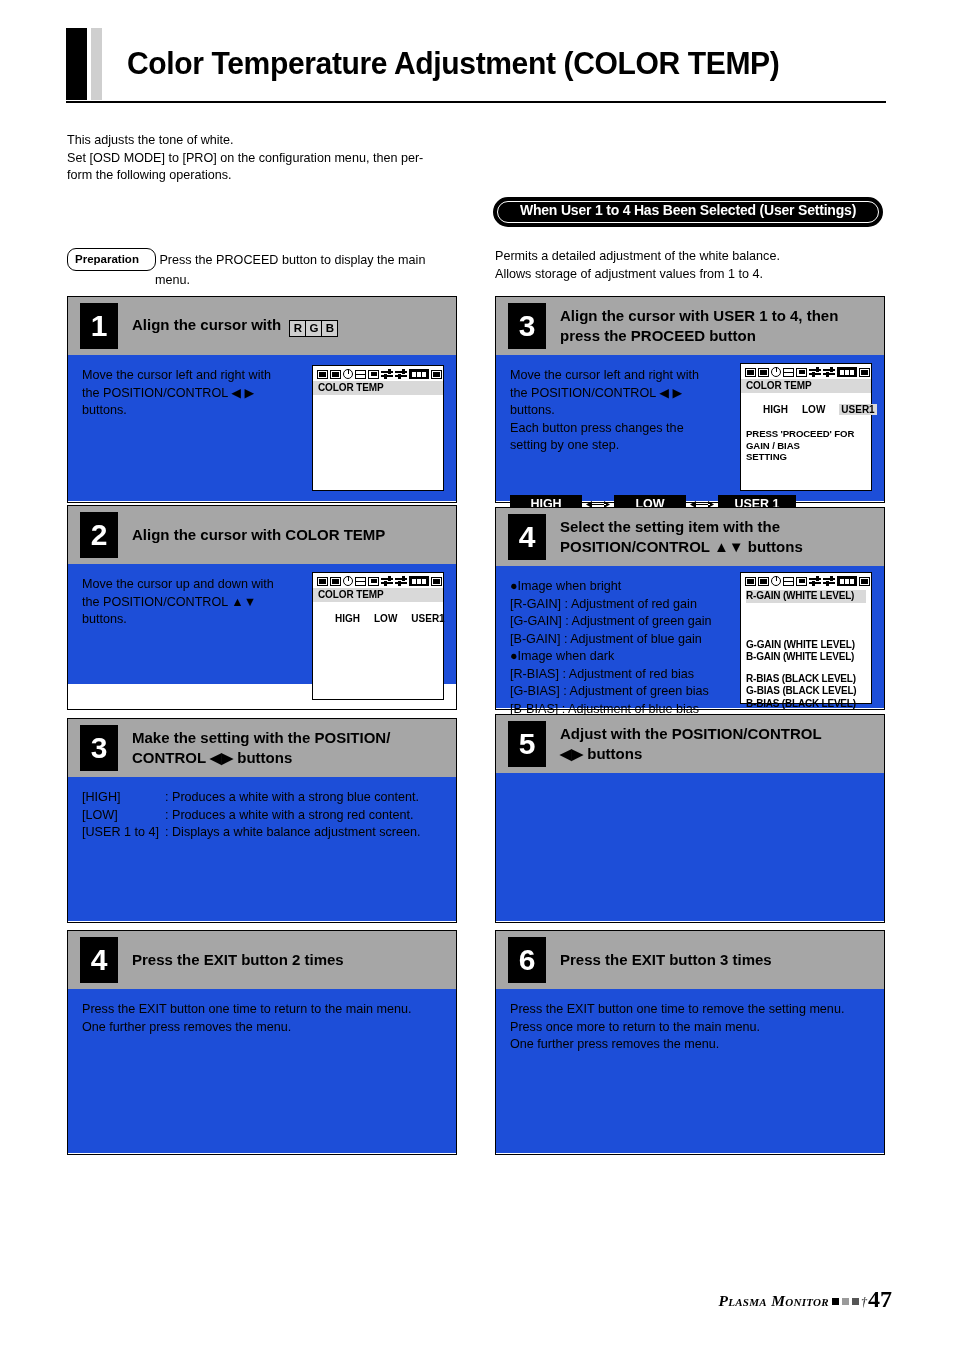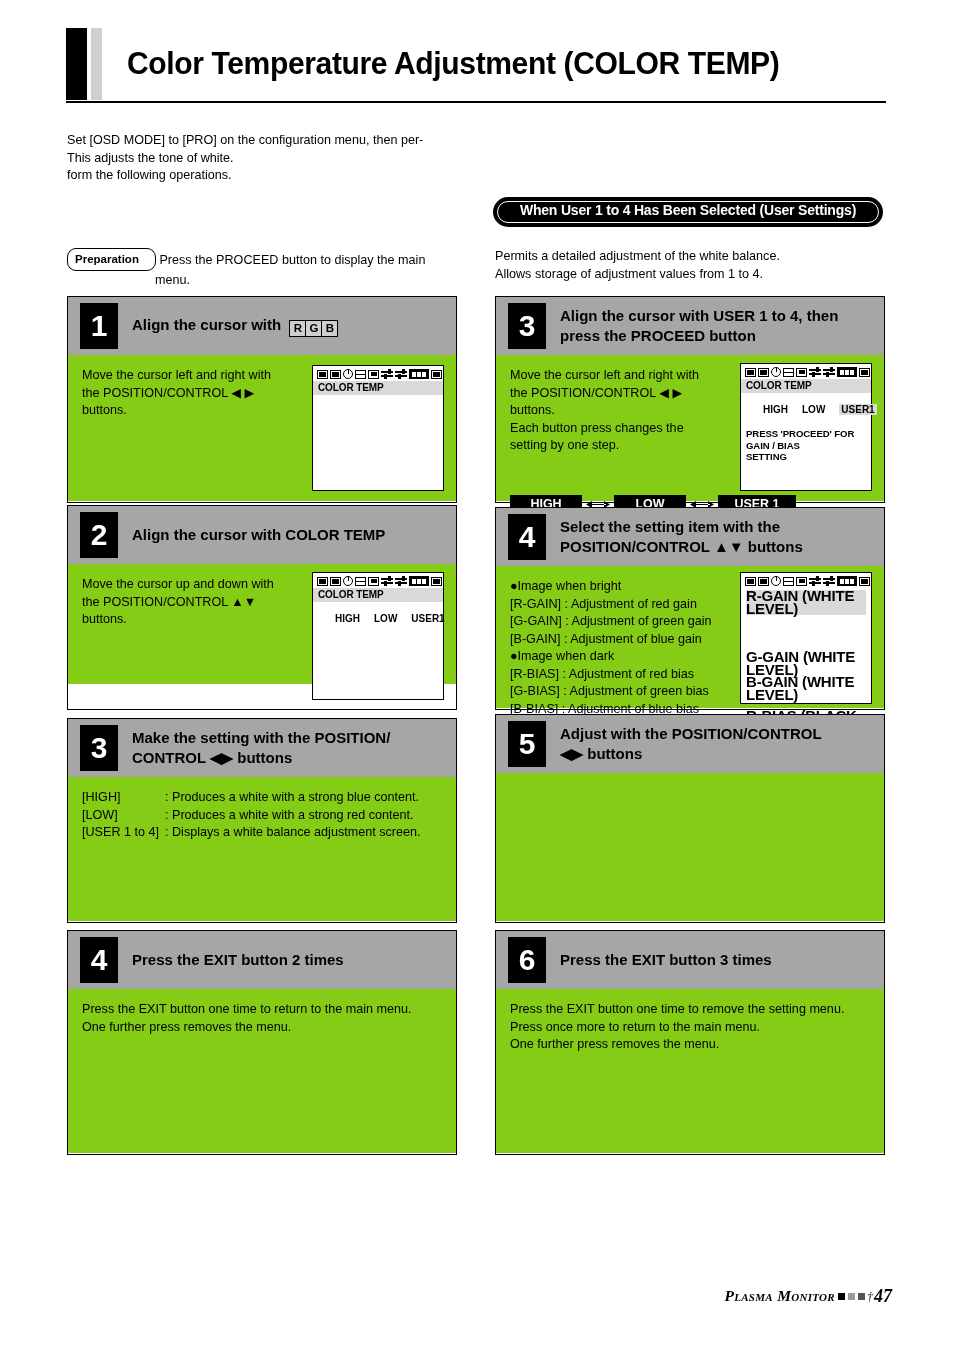--- a/index.html
+++ b/index.html
@@ -139,21 +139,21 @@
     font-size: 15px;
     font-weight: bold;
     display: flex;
     flex-direction: column;
     justify-content: center;
     line-height: 20px;
   }
   .step-title .ln { white-space: nowrap; }
   .step-body {
     position: relative;
-    background: #84cc16;
+    background: #1d4ed8;
     padding: 12px 12px 10px 14px;
     box-sizing: border-box;
   }
   .body-text {
     font-size: 12.6px;
     line-height: 17.5px;
     width: 240px;
   }
   .body-text.wide { width: 360px; }
 
@@ -263,21 +263,21 @@
   }
   .osd-opt.sel { background: #d9d9d9; padding: 0 2px; }
   .osd-note {
     font-size: 9.6px;
     font-weight: bold;
     line-height: 11.5px;
     padding: 13px 5px 0 5px;
     letter-spacing: -0.1px;
   }
   .osd-list {
-    font-size: 15px;
+    font-size: 10px;
     font-weight: bold;
     line-height: 12.5px;
     padding: 2px 5px 0 5px;
     letter-spacing: -0.2px;
   }
   .osd-list .hl { background: #d9d9d9; display: block; }
   .osd-list .gap { display: block; height: 9px; }
   .osd-bar-row {
     display: flex; align-items: center;
     gap: 4px;
@@ -341,41 +341,40 @@
     font-size: 15.5px;
     font-variant: small-caps;
     letter-spacing: 0.3px;
   }
   .sq { display:inline-block; width:7px; height:7px; vertical-align: 1px; margin-left: 3px;}
   .sq.dark { background:#000; }
   .sq.mid  { background:#9a9a9a; }
   .sq.dark2{ background:#555; }
   .dagger { font-style: italic; font-size: 12px; margin: 0 1px 0 2px; }
   .footer-page {
-    font-style: italic;
-    font-weight: bold;
-    font-size: 18px;
+    font-weight: bold;
+    font-size: 24px;
     vertical-align: -1px;
   }
 </style>
 </head>
 <body>
 
 <div class="title-wrap">
   <div class="title-row">
     <div class="bar-black"></div>
     <div class="bar-gray"></div>
     <div class="page-title">Color Temperature Adjustment (COLOR TEMP)</div>
   </div>
   <div class="title-rule"></div>
 </div>
 
 <div class="intro">
+  <div>This adjusts the tone of white.</div>
   <div>Set [OSD MODE] to [PRO] on the configuration menu, then per-</div>
-  <div>This adjusts the tone of white.</div>
   <div>form the following operations.</div>
 </div>
 
 <div class="banner">
   <div class="banner-inner">
     <div class="banner-text">When User 1 to 4 Has Been Selected (User Settings)</div>
   </div>
 </div>
 <div class="right-intro">
   <div>Permits a detailed adjustment of the white balance.</div>

